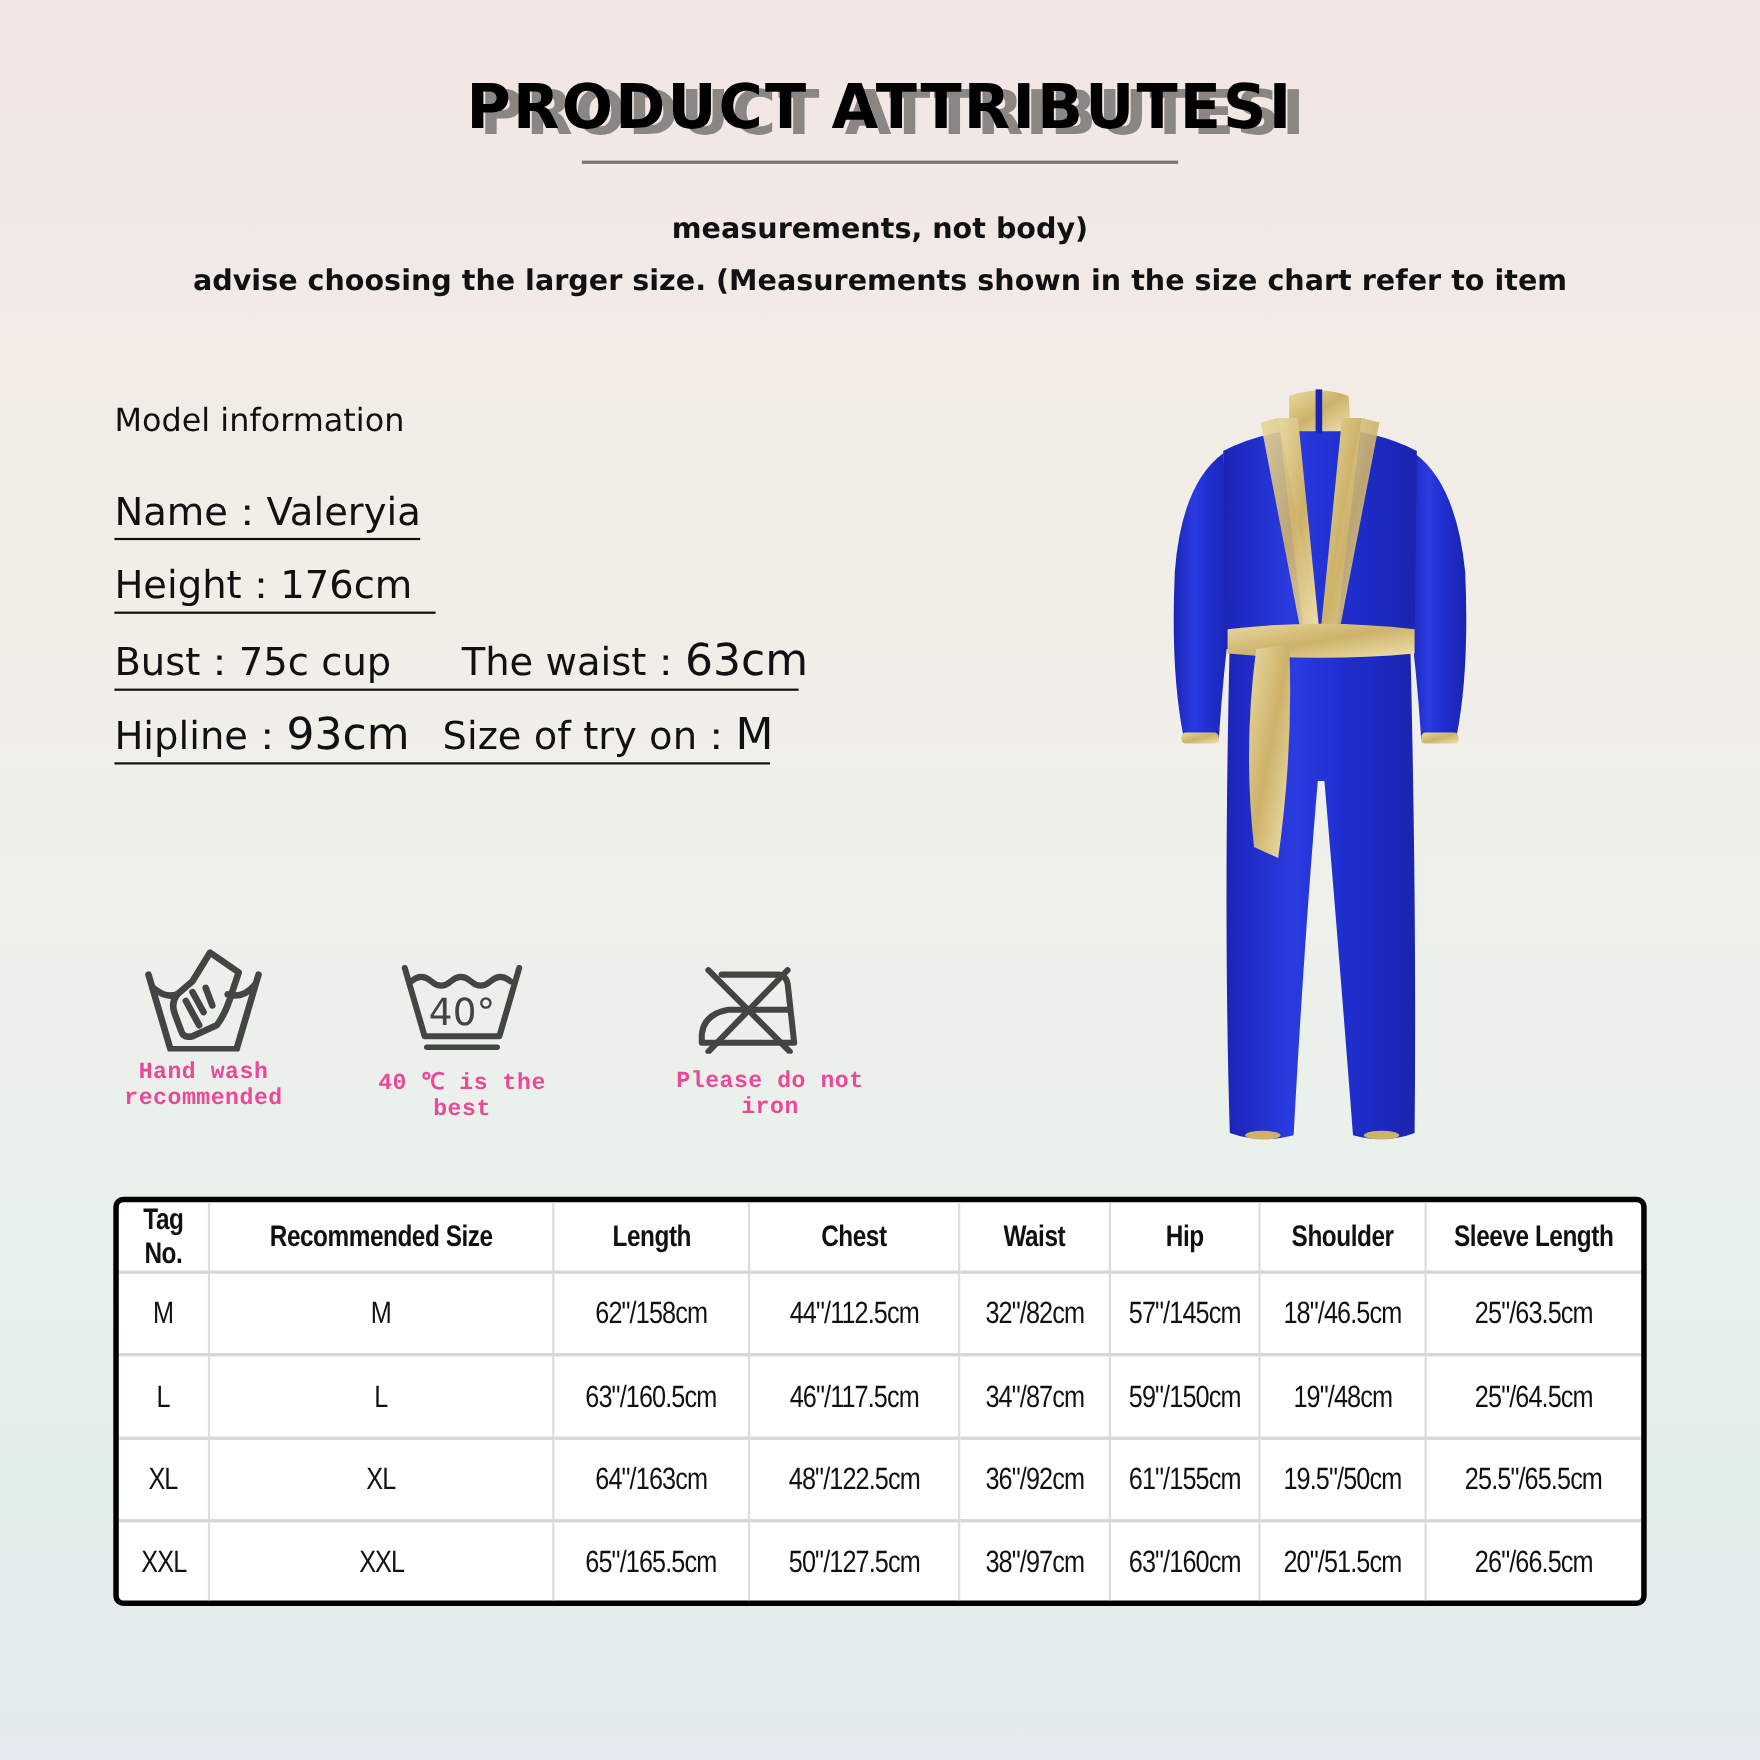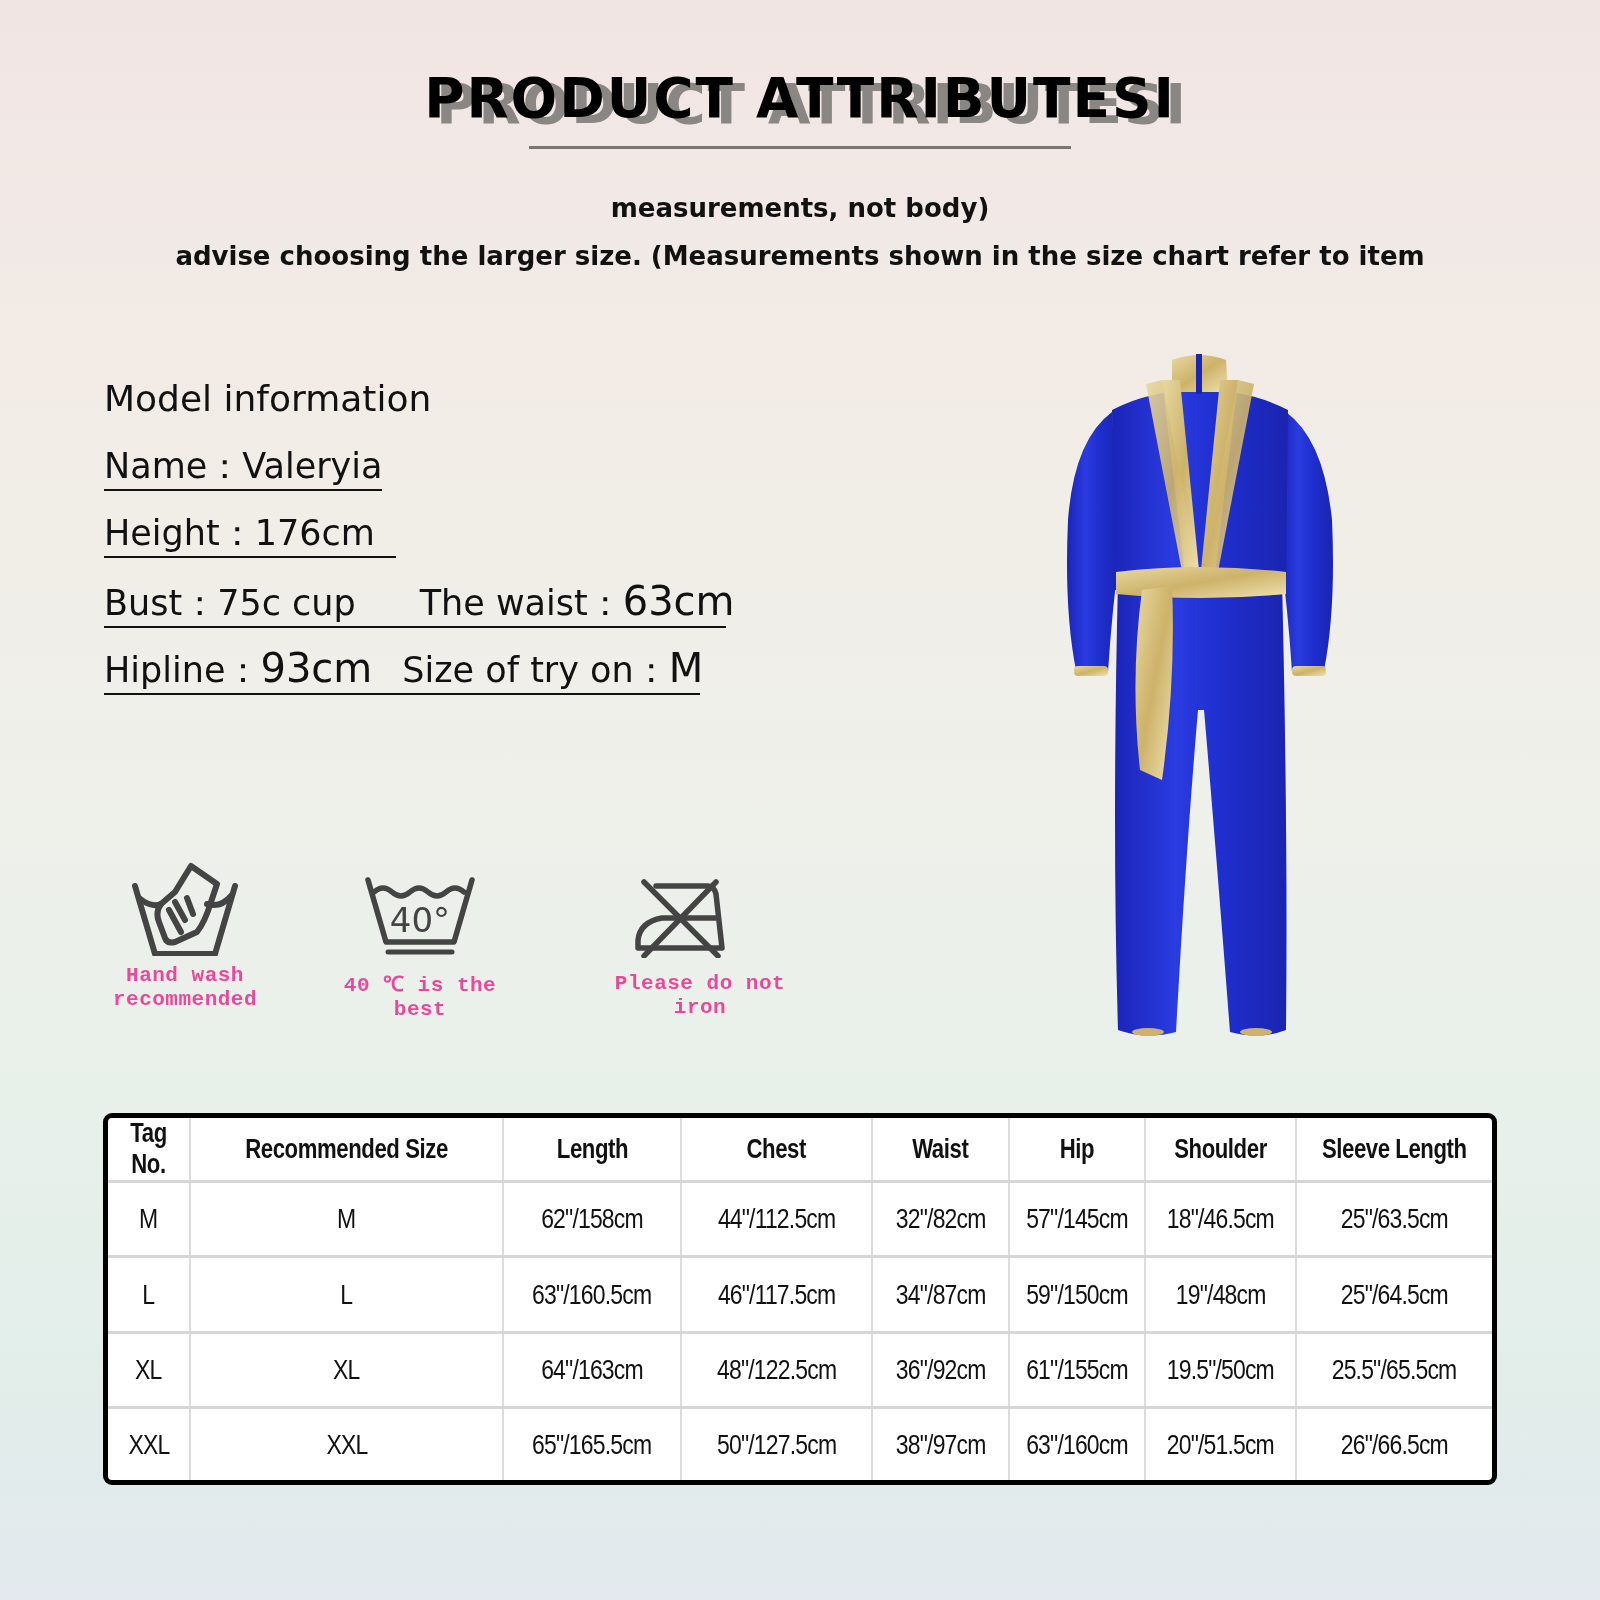--- a/index.html
+++ b/index.html
@@ -39,23 +39,23 @@
       text-align: center;
       font-family: "DejaVu Sans", sans-serif;
       font-weight: bold;
       font-size: 26px;
       line-height: 48px;
       color: #111;
     }
 
     
     .model-title {
-      left: 104px; top: 376px;
+      left: 104px; top: 359px;
       font-family: "DejaVu Sans", sans-serif;
-      font-size: 36px;
+      font-size: 29px;
       line-height: 46px;
       color: #111;
     }
     .model-line {
       left: 104px;
       font-family: "DejaVu Sans", sans-serif;
       font-size: 35px;
       line-height: 46px;
       white-space: nowrap;
       border-bottom: 2.5px solid #111;
@@ -81,21 +81,21 @@
       letter-spacing: 0.5px;
     }
 
     
     .product {
       left: 1050px; top: 350px; width: 300px; height: 710px;
     }
 
     
     .table-wrap {
-      left: 103px; top: 1113px; width: 1394px; height: 372px;
+      left: 103px; top: 1088px; width: 1394px; height: 372px;
       border: 5px solid #000;
       border-radius: 9px;
       background: #fff;
       overflow: hidden;
     }
     table {
       width: 100%; height: 100%;
       border-collapse: collapse;
       table-layout: fixed;
       font-family: "Liberation Sans", sans-serif;

